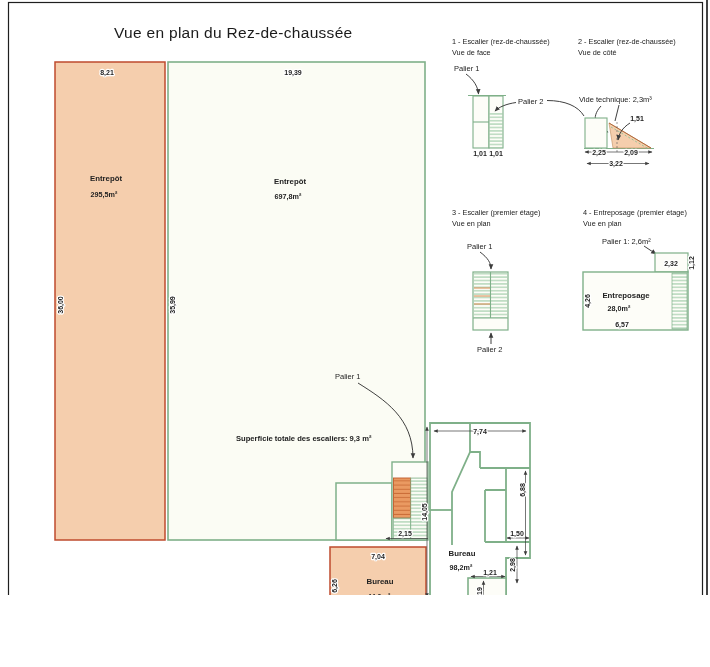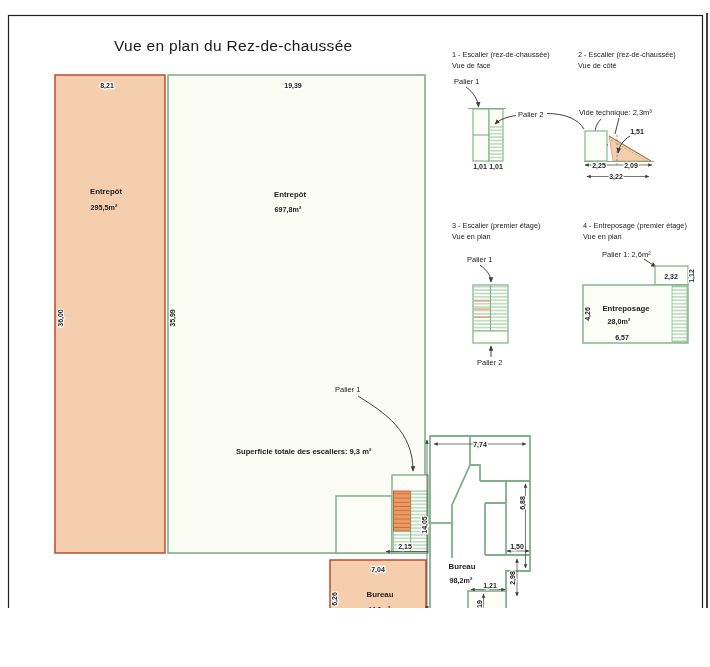--- a/index.html
+++ b/index.html
@@ -1,17 +1,17 @@
 <!DOCTYPE html>
 <html><head>
 <meta charset="utf-8">
 <style>
   html,body{margin:0;padding:0;background:#ffffff;}
   .page{position:relative;width:710px;height:595px;background:#ffffff;overflow:hidden;
-        font-family:"Liberation Sans", sans-serif;margin-top:13px;}
+        font-family:"Liberation Sans", sans-serif;}
   svg{position:absolute;left:0;top:0;}
   text{font-family:"Liberation Sans", sans-serif;}
   .t-title{font-size:15.5px;fill:#1b1b1b;letter-spacing:.3px;}
   .t-panel{font-size:7.3px;fill:#222222;}
   .t-label{font-size:7.5px;fill:#222222;}
   .t-room{font-size:7.8px;font-weight:bold;fill:#222222;}
   .t-area{font-size:7.2px;font-weight:bold;fill:#222222;}
   .t-dim{font-size:7px;font-weight:bold;fill:#1d1d1d;paint-order:stroke;stroke:#ffffff;stroke-width:2.4px;stroke-linejoin:round;}
   .t-note{font-size:7.6px;font-weight:bold;fill:#222222;}
   .wall{stroke:#7fb089;stroke-width:1.8;fill:none;stroke-linejoin:miter;}

